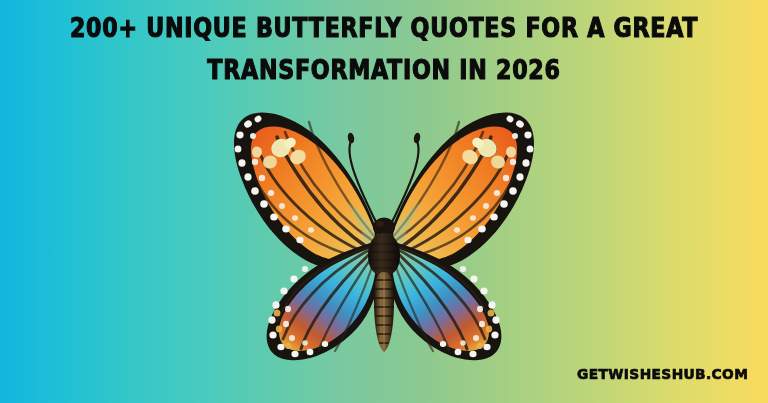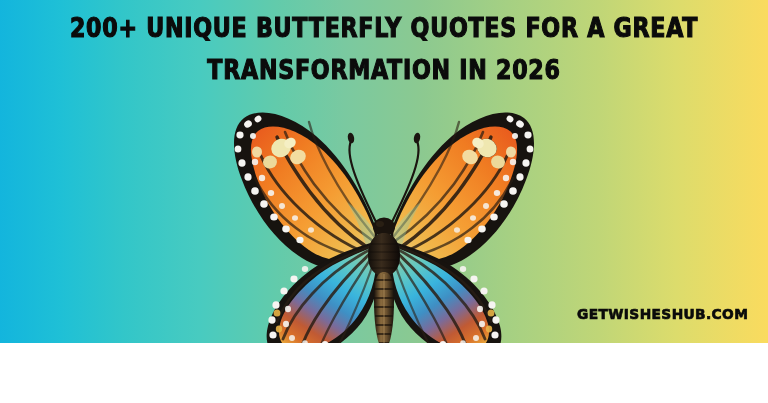--- a/index.html
+++ b/index.html
@@ -1,18 +1,18 @@
 <!DOCTYPE html>
 <html><head>
 <meta charset="utf-8">
 <style>
   html,body{margin:0;padding:0;background:#fff;}
   #stage{
     position:relative;
-    width:768px;height:343px;
+    width:768px;height:403px;
     overflow:hidden;
     font-family:"Liberation Sans", sans-serif;
   }
   #bg{
     position:absolute;inset:0;
     background:linear-gradient(90deg,
       #13b5dd 0%,
       #1fc0d6 8%,
       #32c6c9 16%,
       #48cbc0 26%,

